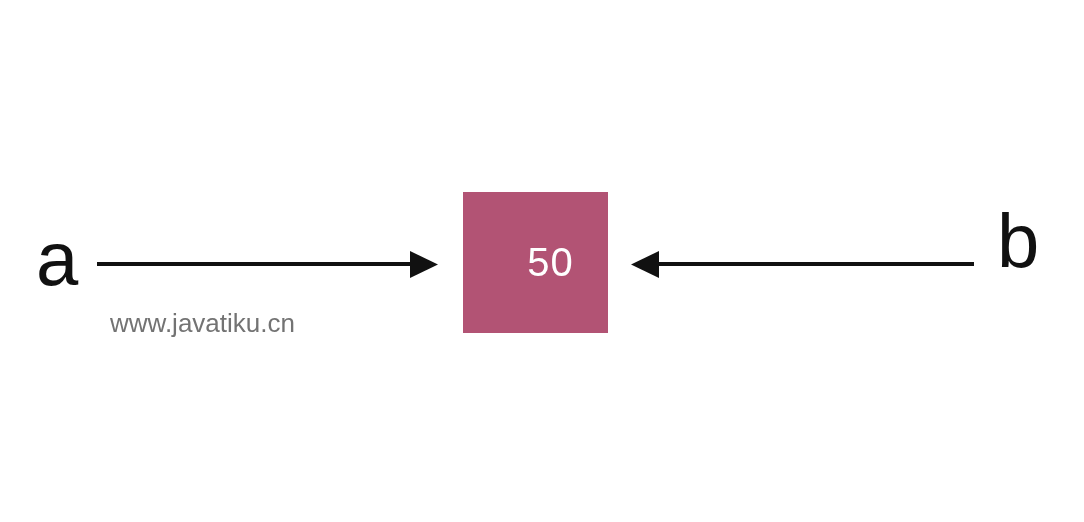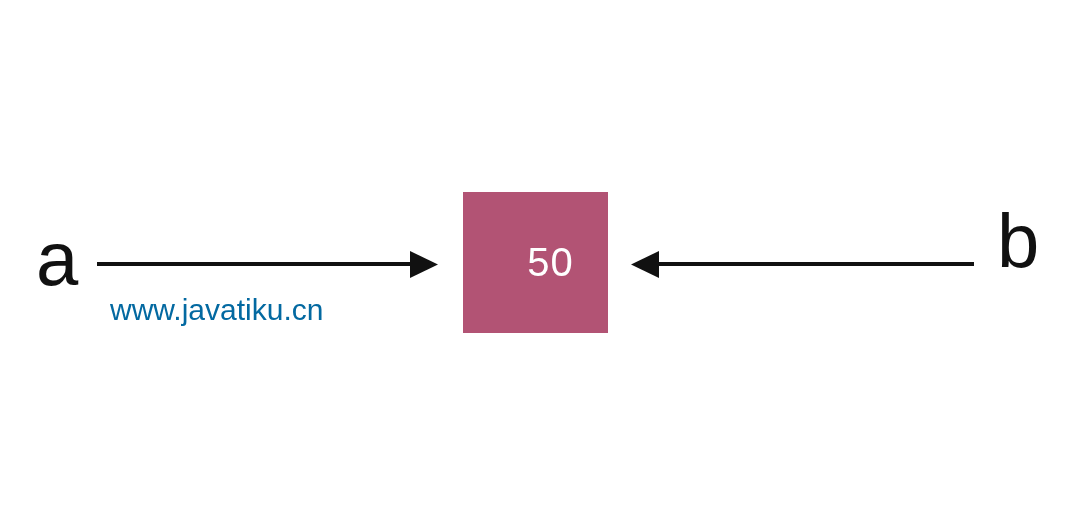--- a/index.html
+++ b/index.html
@@ -58,25 +58,25 @@
     font-size: 40px;
     font-weight: 400;
     color: #ffffff;
     letter-spacing: 1px;
     user-select: none;
     pointer-events: none;
   }
   .watermark {
     position: absolute;
     left: 110px;
-    top: 293px;
+    top: 308px;
     font-family: "Liberation Sans", sans-serif;
-    font-size: 30px;
+    font-size: 26px;
     font-weight: 400;
-    color: #0369a1;
+    color: #737373;
     letter-spacing: 0px;
     white-space: nowrap;
     user-select: none;
   }
 </style>
 </head>
 <body>
 
 <div id="canvas">
 

